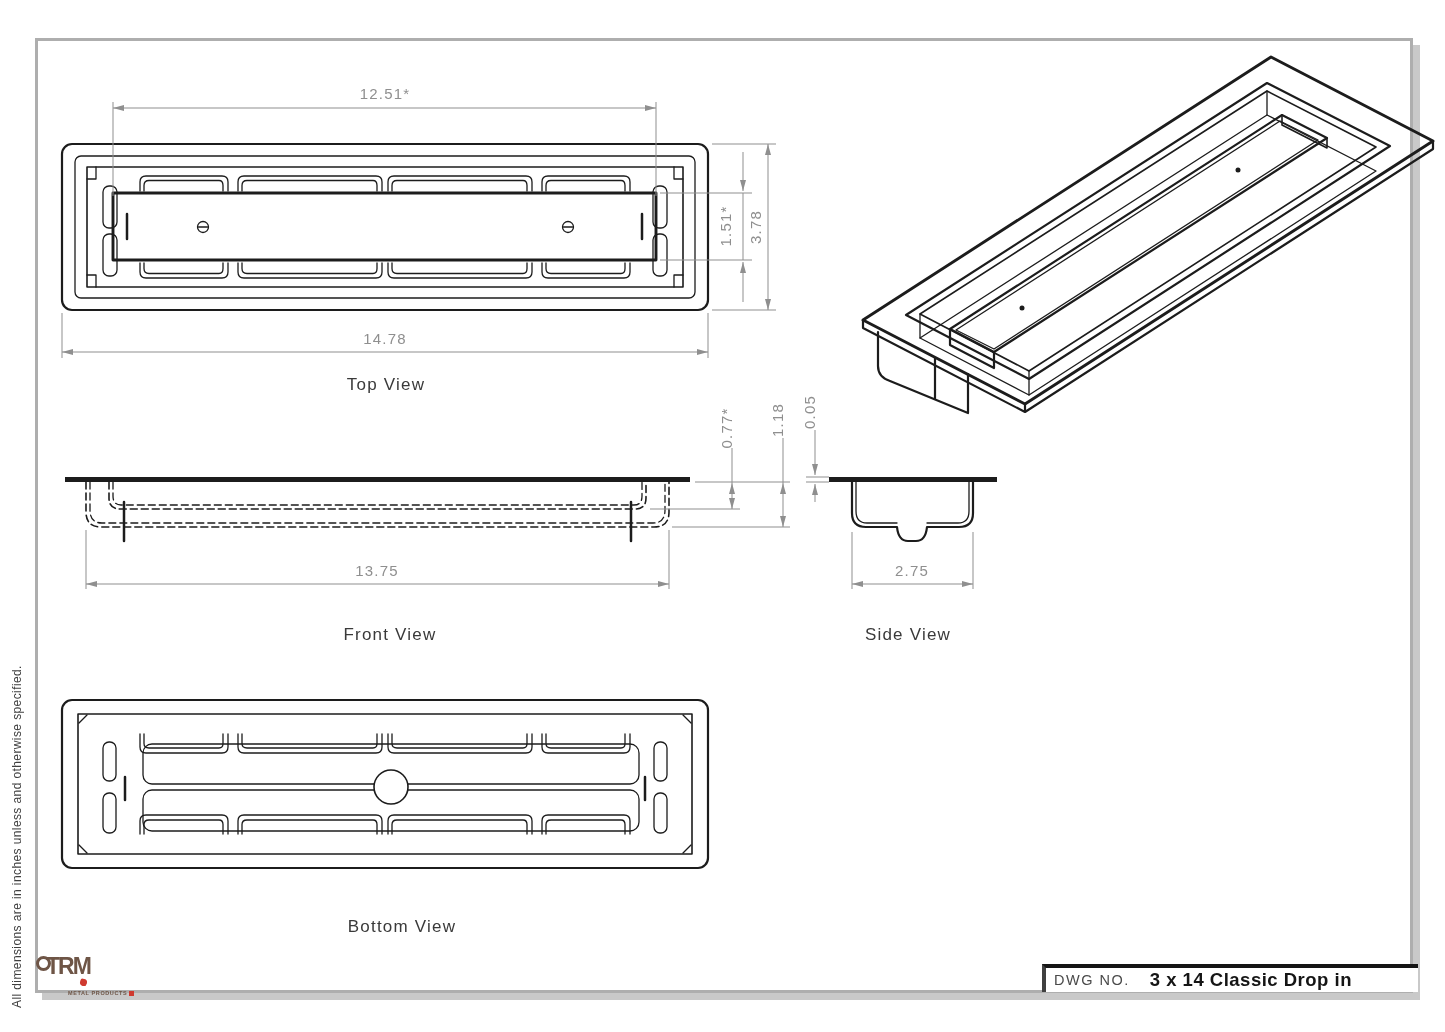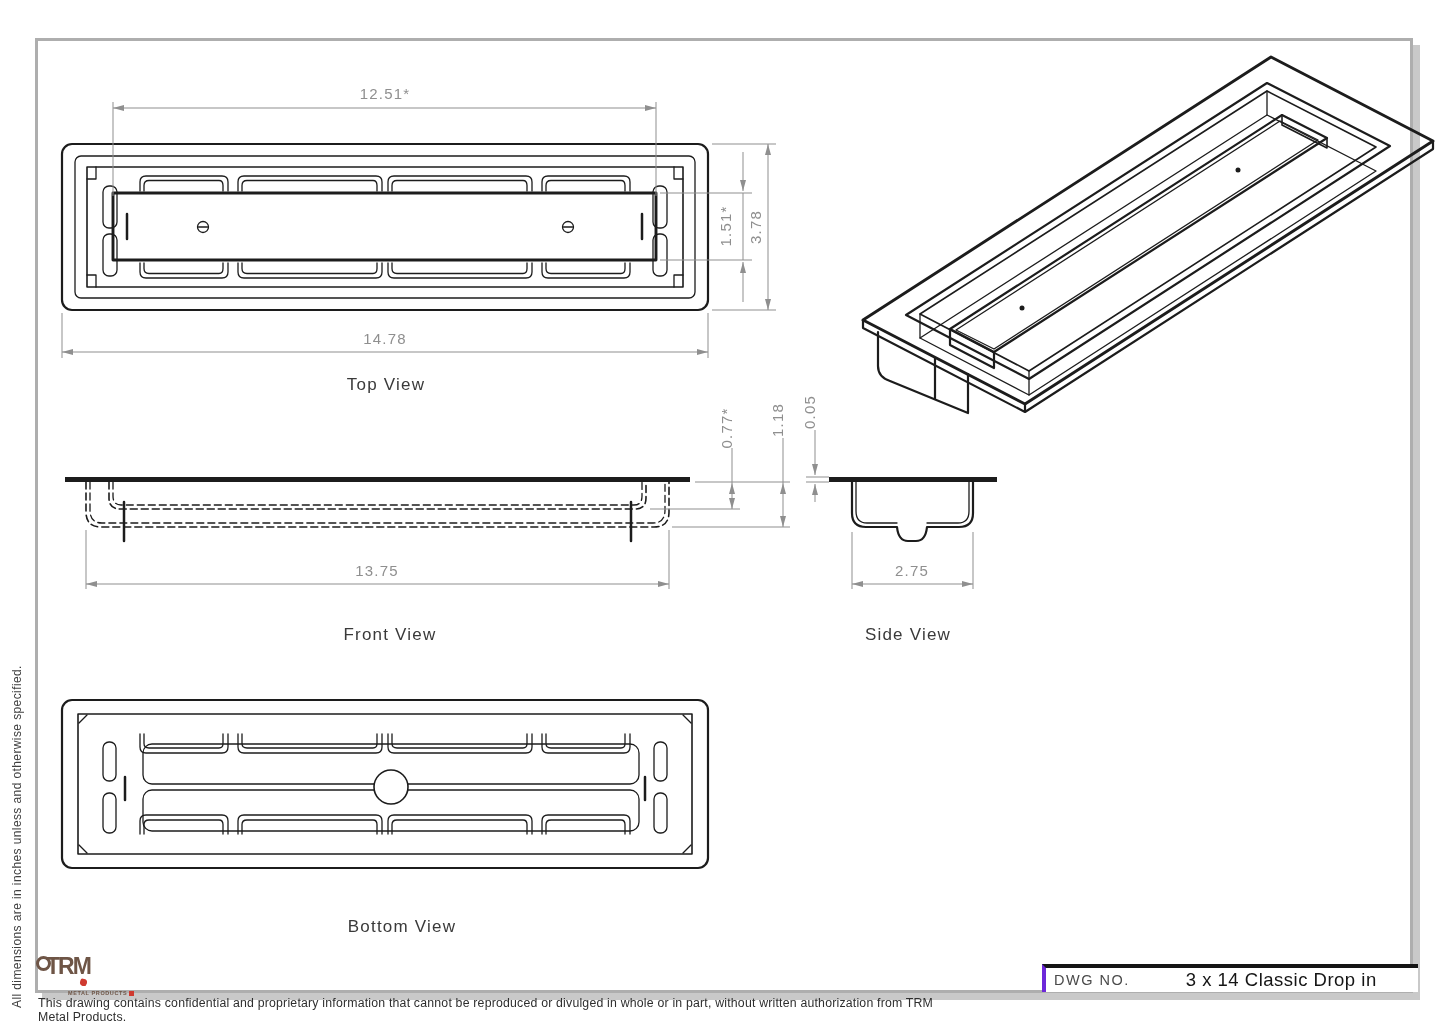--- a/index.html
+++ b/index.html
@@ -10,23 +10,23 @@
   .w1{stroke-width:1.3}.w15{stroke-width:1.6}.w2{stroke-width:2.2}.w25{stroke-width:2.5}.w3{stroke-width:2.9}
   .fillk{fill:#1c1c1c;stroke:none;}
   .whitefill{fill:#ffffff;}
   .d{stroke:#8f8f8f;stroke-width:1;fill:none;}
   .dash{stroke-dasharray:7 4;}
   .dim-text{font-family:"Liberation Sans",sans-serif;font-size:15px;fill:#8f8f8f;letter-spacing:1.2px;}
   .vlabel{font-family:"Liberation Sans",sans-serif;font-size:17px;fill:#3a3a3a;letter-spacing:1.2px;}
   .vnote{position:absolute;left:10px;top:1008px;transform:rotate(-90deg);transform-origin:0 0;white-space:nowrap;font-size:12px;color:#3f3f3f;letter-spacing:.4px;}
   .footer-note{position:absolute;left:38px;top:996px;width:900px;font-size:12.3px;color:#2e2e2e;letter-spacing:.2px;}
   .insert-note{position:absolute;left:430px;top:953px;width:290px;text-align:center;font-size:19px;color:#2e2e2e;letter-spacing:.5px;}
-  .titleblock{position:absolute;left:1042px;top:964px;width:364px;height:24px;background:#fff;border-top:4px solid #151515;border-left:4px solid #6d28d9;display:flex;align-items:center;padding-left:8px;gap:20px;}
+  .titleblock{position:absolute;left:1042px;top:964px;width:364px;height:24px;background:#fff;border-top:4px solid #151515;border-left:4px solid #404040;display:flex;align-items:center;padding-left:8px;gap:20px;}
   .dwg-label{font-size:14.5px;color:#4a4a4a;letter-spacing:1.5px;}
-  .dwg-number{font-size:18.5px;font-weight:normal;color:#151515;letter-spacing:.5px;margin-left:36px;}
+  .dwg-number{font-size:18.5px;font-weight:bold;color:#151515;letter-spacing:.5px;}
   .logo{position:absolute;left:36px;top:953px;width:120px;height:48px;}
   .logo-text{position:absolute;left:10px;top:0;font-size:23px;font-weight:bold;color:#6e5546;letter-spacing:-2px;}
   .logo-circle{position:absolute;left:0;top:3px;width:9px;height:9px;border:3.5px solid #6e5546;border-radius:50%;}
   .logo-dot{position:absolute;left:44px;top:26px;width:7px;height:7px;background:#cf3a30;border-radius:2px 50% 50% 50%;transform:rotate(15deg);}
   .logo-sub{position:absolute;left:32px;top:37px;font-size:5.5px;font-weight:bold;color:#6e5546;letter-spacing:.6px;white-space:nowrap;}
   .logo-sub-accent{display:inline-block;width:5px;height:5px;background:#cf3a30;margin-left:2px;vertical-align:middle;}
 </style>
 </head>
 <body>
 
@@ -192,14 +192,13 @@
     <span class="logo-dot"></span>
     <div class="logo-sub"><span>METAL PRODUCTS</span><span class="logo-sub-accent"></span></div>
   </div>
 
 
   <div class="titleblock">
     <span class="dwg-label">DWG NO.</span>
     <span class="dwg-number">3 x 14 Classic Drop in</span>
   </div>
 
-  <div class="footer-note">This drawing contains confidential and proprietary information that cannot be reproduced or divulged in whole or in part, without written authorization from TRM Metal Products.</div>
 </div>
 
 </body></html>

